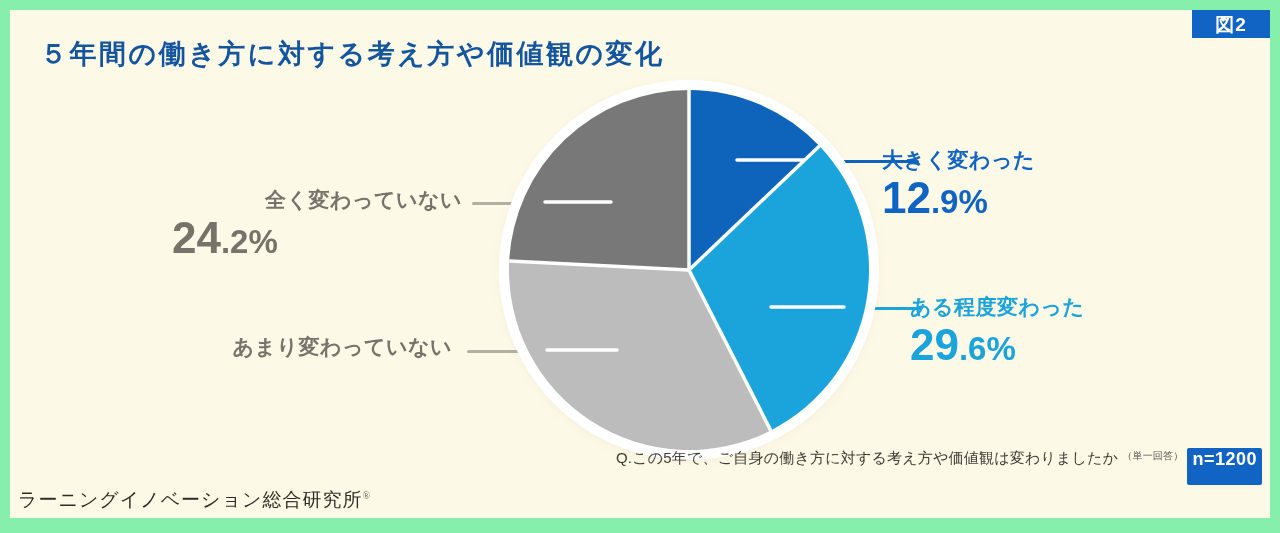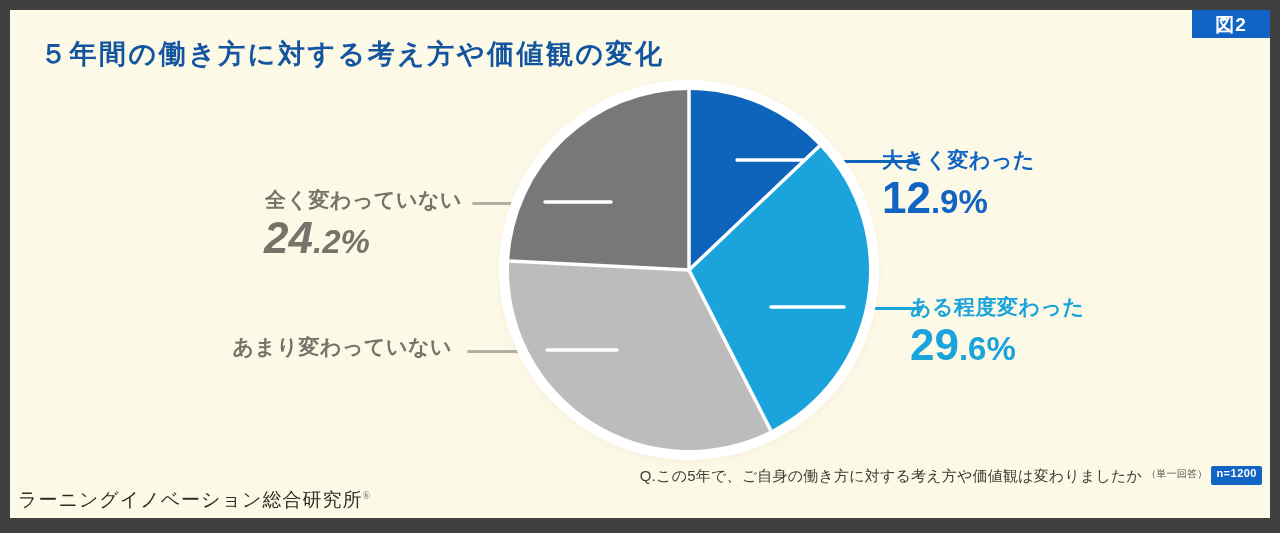--- a/index.html
+++ b/index.html
@@ -11,21 +11,21 @@
     width: 1280px;
     height: 533px;
     overflow: hidden;
     font-family: "Liberation Sans", "DejaVu Sans", sans-serif;
   }
 
   .figure-frame {
     position: relative;
     width: 1280px;
     height: 533px;
-    background: #404040;
+    background: #86efac;
     box-sizing: border-box;
   }
 
   .figure-canvas {
     position: absolute;
     left: 10px;
     top: 10px;
     width: 1260px;
     height: 508px;
     background: #fdf9e7;
@@ -130,21 +130,21 @@
   .lbl .lbl-val .dec {
     font-size: 33px;
   }
   .lbl .lbl-val .pct {
     font-size: 33px;
   }
 
   .lbl-right { text-align: left; }
   .lbl-right .lbl-val { padding-right: 6px;}
   .lbl-left  { text-align: right; }
-  .lbl-left  .lbl-val { text-align: center; padding-left: 10px; font-style: italic;}
+  .lbl-left  .lbl-val { text-align: left; padding-left: 10px;}
 
   
   .leader {
     position: absolute;
     height: 3px;
     border-radius: 2px;
   }
 
   
   .footer-q {
@@ -159,23 +159,23 @@
     align-items: flex-start;
     gap: 4px;
   }
   .footer-q .q-sub {
     font-size: 10px;
     color: #55514a;
   }
   .n-badge {
     background: #1163c4;
     color: #ffffff;
-    font-size: 11px;
-    font-weight: 700;
-    padding: 2px 5px 6px 5px;
+    font-size: 18px;
+    font-weight: 700;
+    padding: 2px 5px 17px 5px;
     border-radius: 2px;
     letter-spacing: 0.5px;
     line-height: 1;
     position: relative;
     top: -1px;
   }
 
   .brand {
     position: absolute;
     left: 8px;

